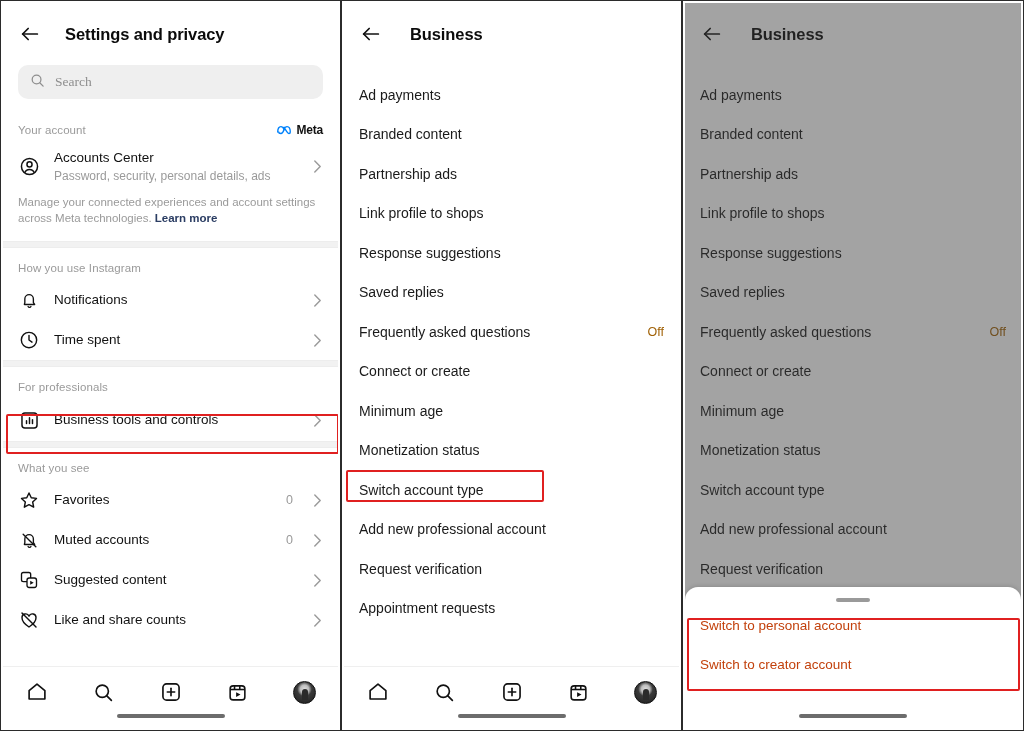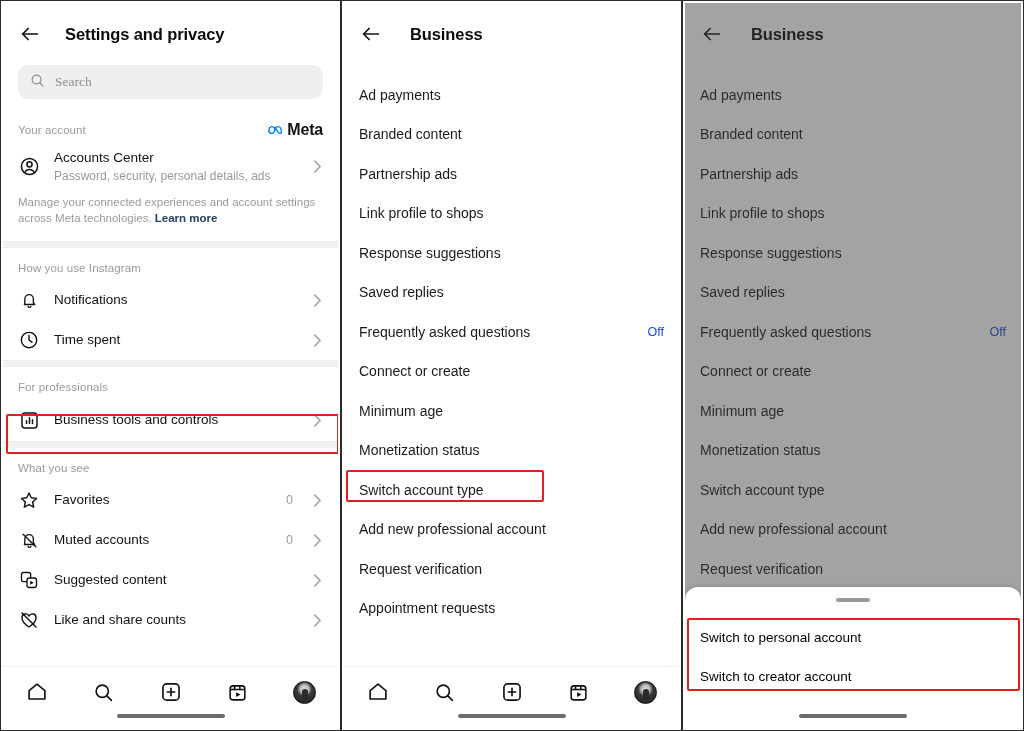--- a/index.html
+++ b/index.html
@@ -79,21 +79,21 @@
     letter-spacing: 0.1px;
   }
   .sec-label-row {
     display: flex; align-items: center; justify-content: space-between;
     padding: 14px 15px 6px;
   }
   .sec-label-row .sec-label { padding: 0; }
   .meta-badge {
     display: flex; align-items: center; gap: 4px;
   }
-  .meta-word { font-size: 16px; font-weight: bold; color: #111; letter-spacing: -0.2px; }
+  .meta-word { font-size: 12px; font-weight: bold; color: #111; letter-spacing: -0.2px; }
 
   .divider {
     height: 7px;
     background: #f2f2f2;
     border-top: 1px solid #ededed;
     border-bottom: 1px solid #ededed;
   }
 
   .row {
     display: flex;
@@ -120,21 +120,21 @@
 
   
   .plist { padding-top: 10px; }
   .plist-row {
     display: flex; align-items: center; justify-content: space-between;
     padding: 0 15px;
     height: 39.5px;
     position: relative;
   }
   .plist-row .lbl { font-size: 14px; color: #1a1a1a; }
-  .plist-row .val { font-size: 12.5px; color: #1d4ed8; }
+  .plist-row .val { font-size: 12.5px; color: #a16207; }
 
   
   .navbar {
     position: absolute;
     left: 0; right: 0; bottom: 0;
     height: 62px;
     background: #fff;
     border-top: 1px solid #efefef;
     display: flex;
     align-items: flex-start;
@@ -196,24 +196,24 @@
     box-shadow: 0 -1px 4px rgba(0,0,0,0.14);
   }
   .sheet-handle {
     width: 34px; height: 4px;
     border-radius: 3px;
     background: #9a9a9a;
     margin: 11px auto 0;
   }
   .sheet-row {
     height: 39px;
-    display: flex; align-items: center;
+    display: flex; 
     padding: 0 15px;
     font-size: 13.5px;
-    color: #000000;
+    color: #c2410c;
   }
   .sheet-list { margin-top: 16px; }
 </style>
 </head>
 <body>
 
 <div class="stage">
 
   <div class="panel">
   <div class="panel-inner">

